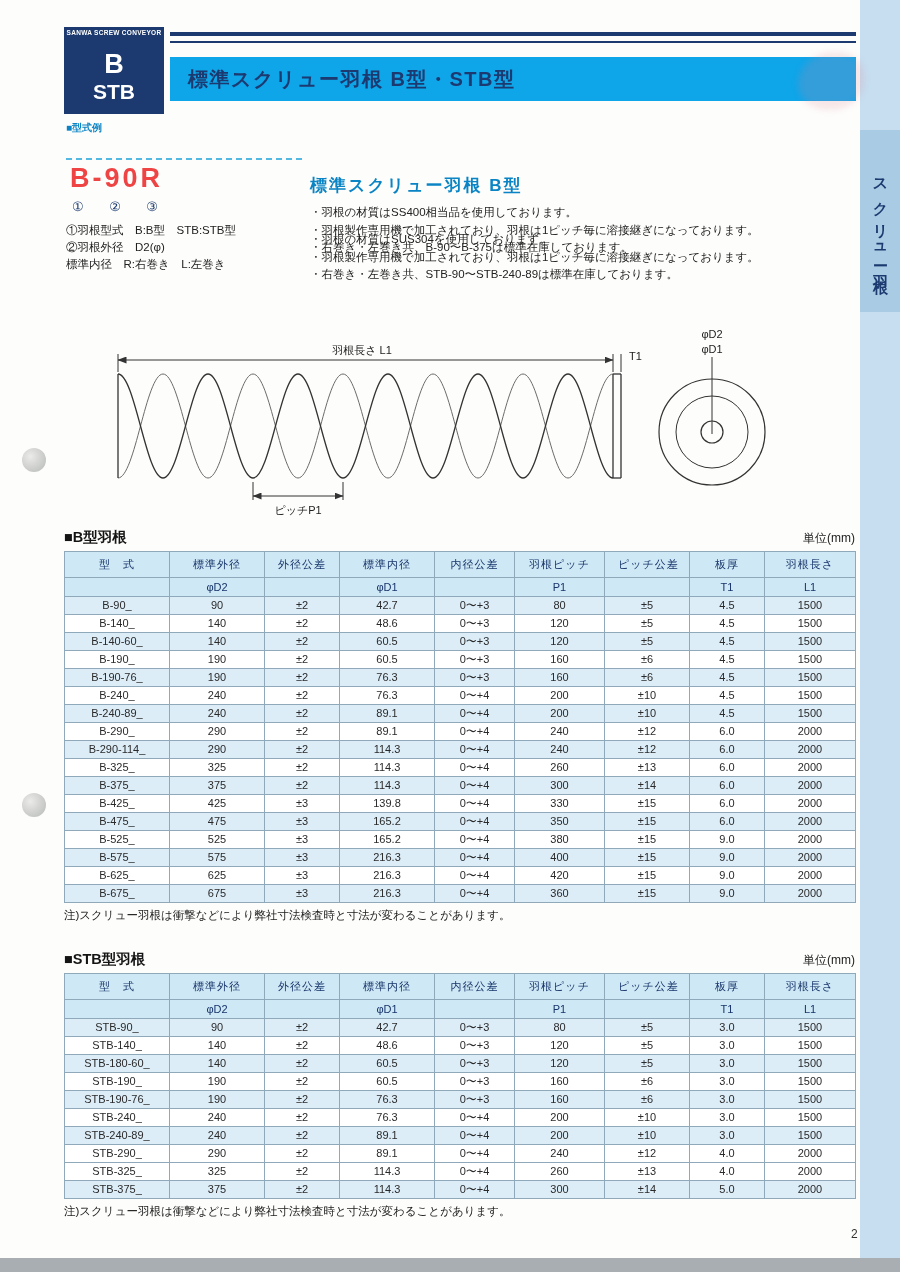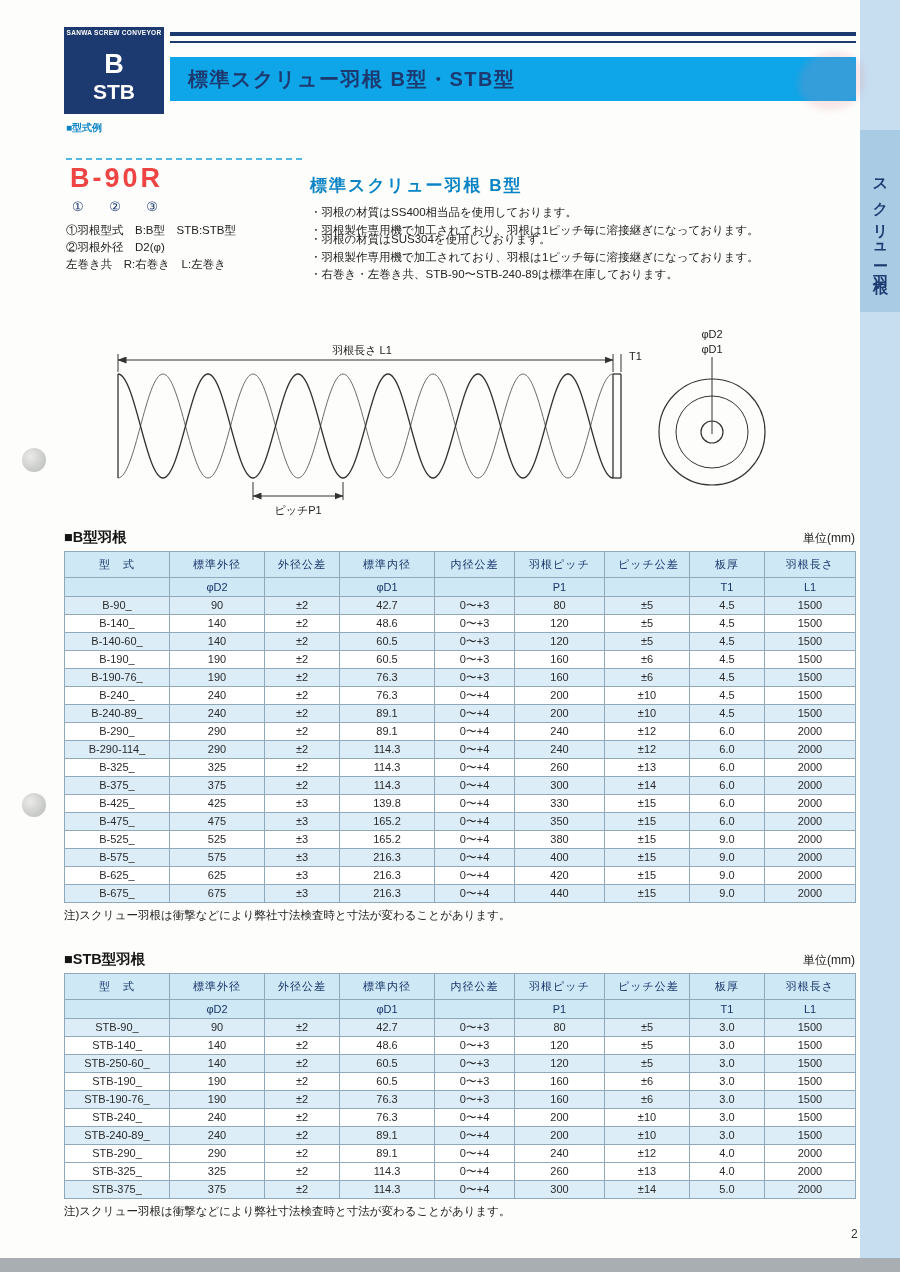--- a/index.html
+++ b/index.html
@@ -90,28 +90,29 @@
   <div class="dashed-rule"></div>
   <div class="model-code">B-90R</div>
   <div class="model-markers">
     <span>①</span>
     <span>②</span>
     <span>③</span>
   </div>
   <div class="model-notes">
       <div class="list-line">①羽根型式　B:B型　STB:STB型</div>
       <div class="list-line">②羽根外径　D2(φ)</div>
-      <div class="list-line">左巻き共　R:右巻き　L:左巻き</div>
+      <div class="list-line">標準内径　R:右巻き　L:左巻き</div>
     </div>
 
   <div class="desc-block-b">
     <div class="desc-heading">標準スクリュー羽根 B型</div>
     <div class="desc-bullets">
         <div class="list-line">・羽根の材質はSS400相当品を使用しております。</div>
         <div class="list-line">・羽根製作専用機で加工されており、羽根は1ピッチ毎に溶接継ぎになっております。</div>
+        <div class="list-line">・右巻き・左巻き共、B-90〜B-375は標準在庫しております。</div>
       </div>
   </div>
   <div class="desc-block-stb">
     <div class="desc-bullets">
         <div class="list-line">・羽根の材質はSUS304を使用しております。</div>
         <div class="list-line">・羽根製作専用機で加工されており、羽根は1ピッチ毎に溶接継ぎになっております。</div>
         <div class="list-line">・右巻き・左巻き共、STB-90〜STB-240-89は標準在庫しております。</div>
       </div>
   </div>
 
@@ -378,21 +379,21 @@
             <td>±15</td>
             <td>9.0</td>
             <td>2000</td>
           </tr>
           <tr class="alt">
             <td>B-675_</td>
             <td>675</td>
             <td>±3</td>
             <td>216.3</td>
             <td>0〜+4</td>
-            <td>440</td>
+            <td>360</td>
             <td>±15</td>
             <td>9.0</td>
             <td>2000</td>
           </tr>
         </tbody>
       </table>
     <div class="table-note">注)スクリュー羽根は衝撃などにより弊社寸法検査時と寸法が変わることがあります。</div>
   </div>
 
   <div class="table-section-stb">
@@ -453,21 +454,21 @@
             <td>140</td>
             <td>±2</td>
             <td>48.6</td>
             <td>0〜+3</td>
             <td>120</td>
             <td>±5</td>
             <td>3.0</td>
             <td>1500</td>
           </tr>
           <tr class="alt">
-            <td>STB-250-60_</td>
+            <td>STB-180-60_</td>
             <td>140</td>
             <td>±2</td>
             <td>60.5</td>
             <td>0〜+3</td>
             <td>120</td>
             <td>±5</td>
             <td>3.0</td>
             <td>1500</td>
           </tr>
           <tr>

